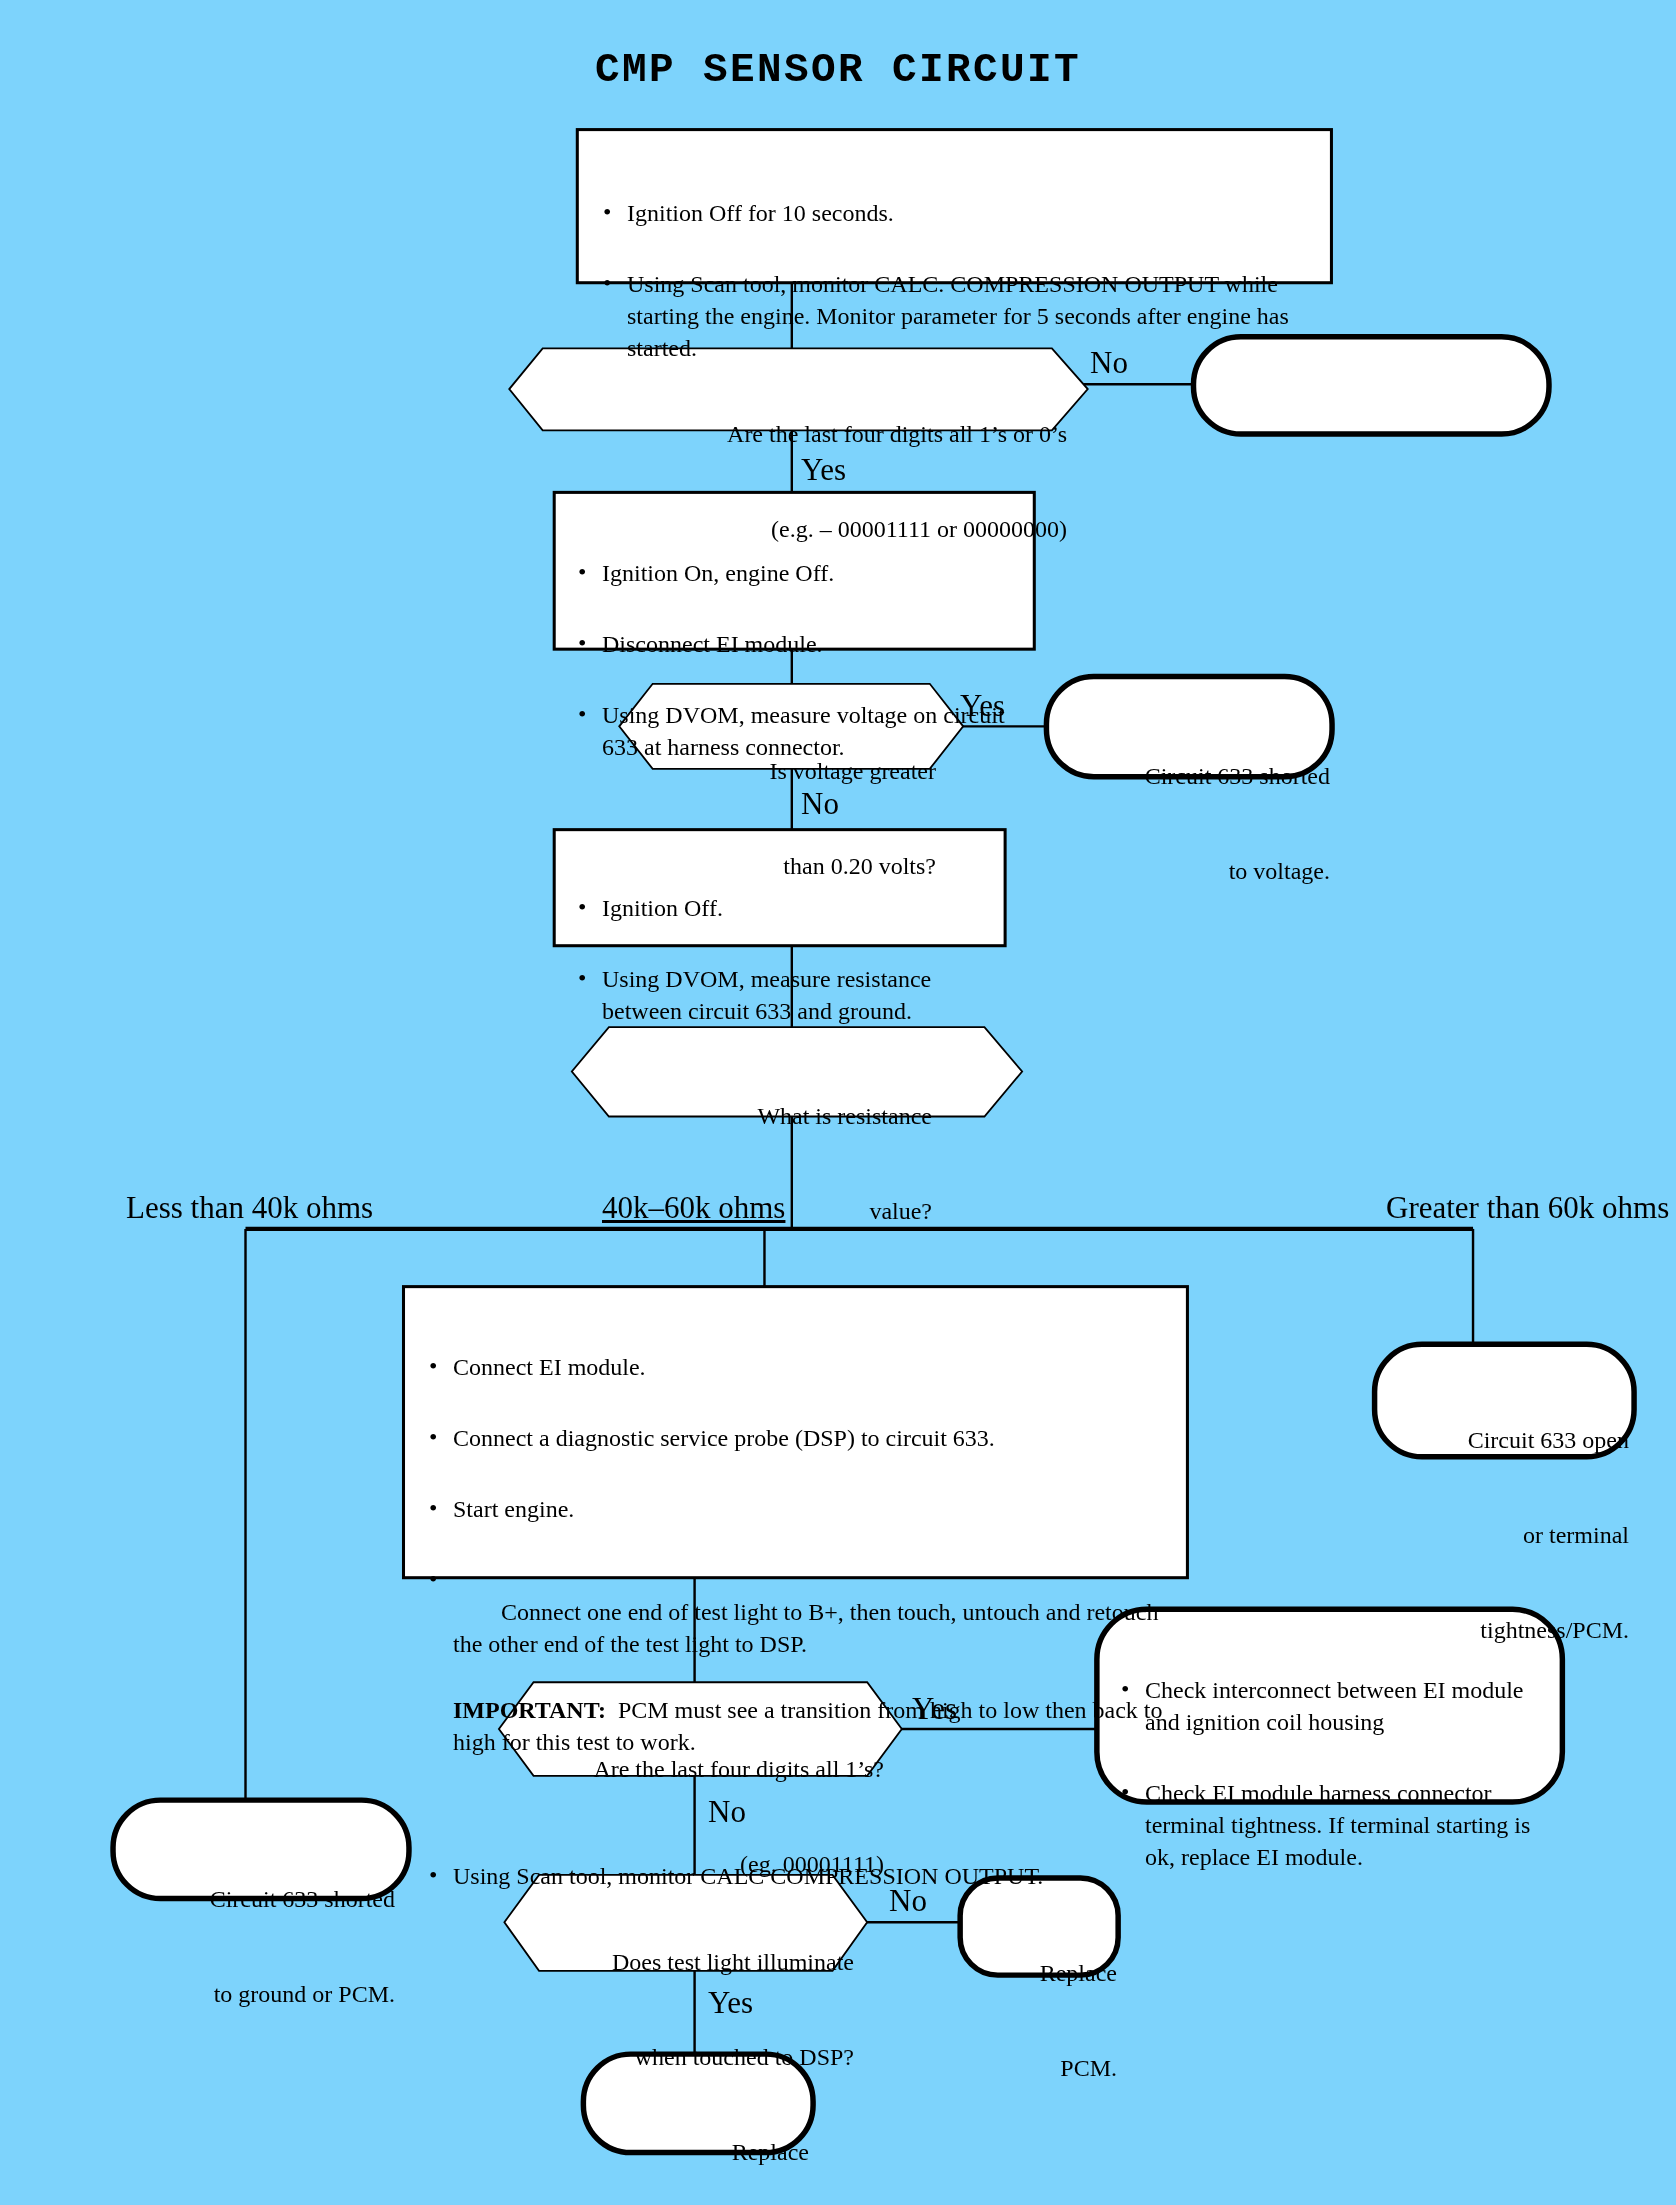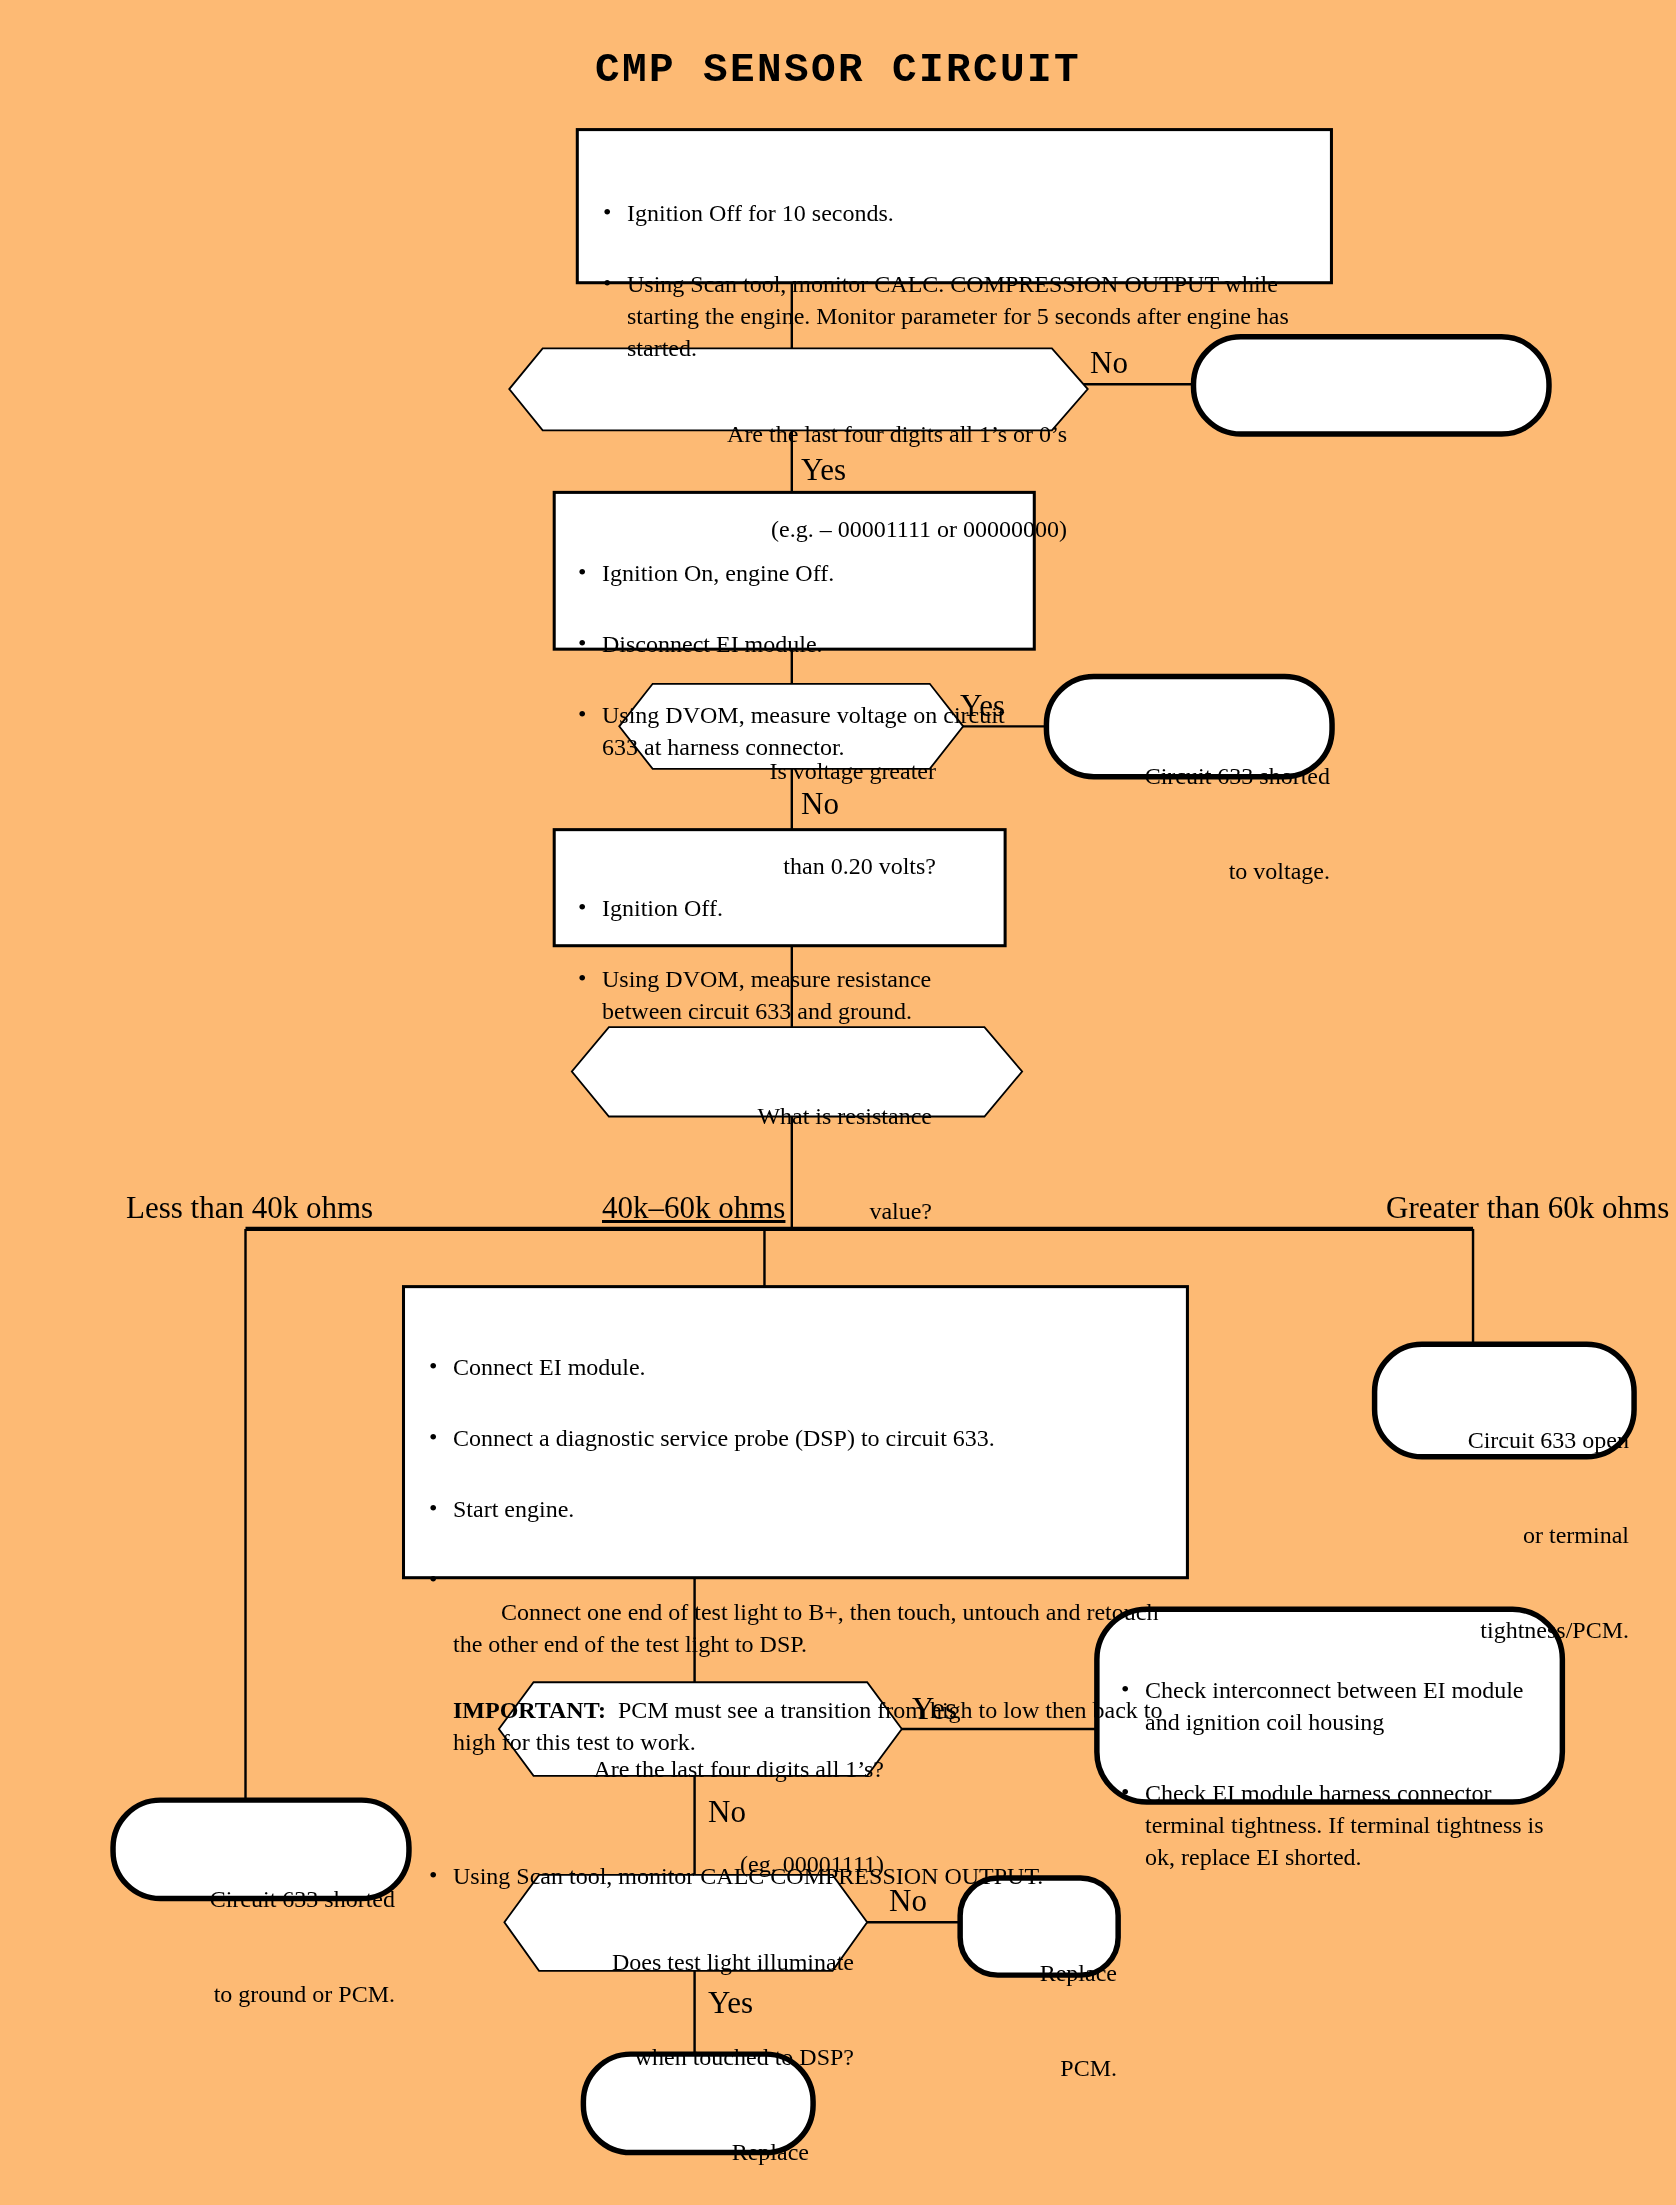--- a/index.html
+++ b/index.html
@@ -4,21 +4,21 @@
 <style>
   html, body {
     margin: 0;
     padding: 0;
     background: #ffffff;
   }
   #page {
     position: relative;
     width: 1676px;
     height: 2205px;
-    background: #fdba74;
+    background: #7dd3fc;
     font-family: "Liberation Serif", "DejaVu Serif", serif;
     overflow: hidden;
   }
   svg.layer {
     position: absolute;
     left: 0;
     top: 0;
     width: 1676px;
     height: 2205px;
     pointer-events: none;
@@ -225,21 +225,21 @@
 
   <div class="txt body-text" style="left:1398px; top:1362px; width:231px;">
     <div>Circuit 633 open</div>
     <div>or terminal</div>
     <div>tightness/PCM.</div>
   </div>
 
   <div class="txt" style="left:1117px; top:1624px; width:438px;">
     <ul class="bullets">
       <li>Check interconnect between EI module and ignition coil housing</li>
-      <li>Check EI module harness connector terminal tightness. If terminal tightness is ok, replace EI shorted.</li>
+      <li>Check EI module harness connector terminal tightness. If terminal starting is ok, replace EI module.</li>
     </ul>
   </div>
 
   <div class="txt body-text" style="left:544px; top:1691px; width:340px;">
     <div>Are the last four digits all 1’s?</div>
     <div>(eg. 00001111)</div>
   </div>
 
   <div class="txt edge-label" style="left:912px; top:1689px;">Yes</div>
 

